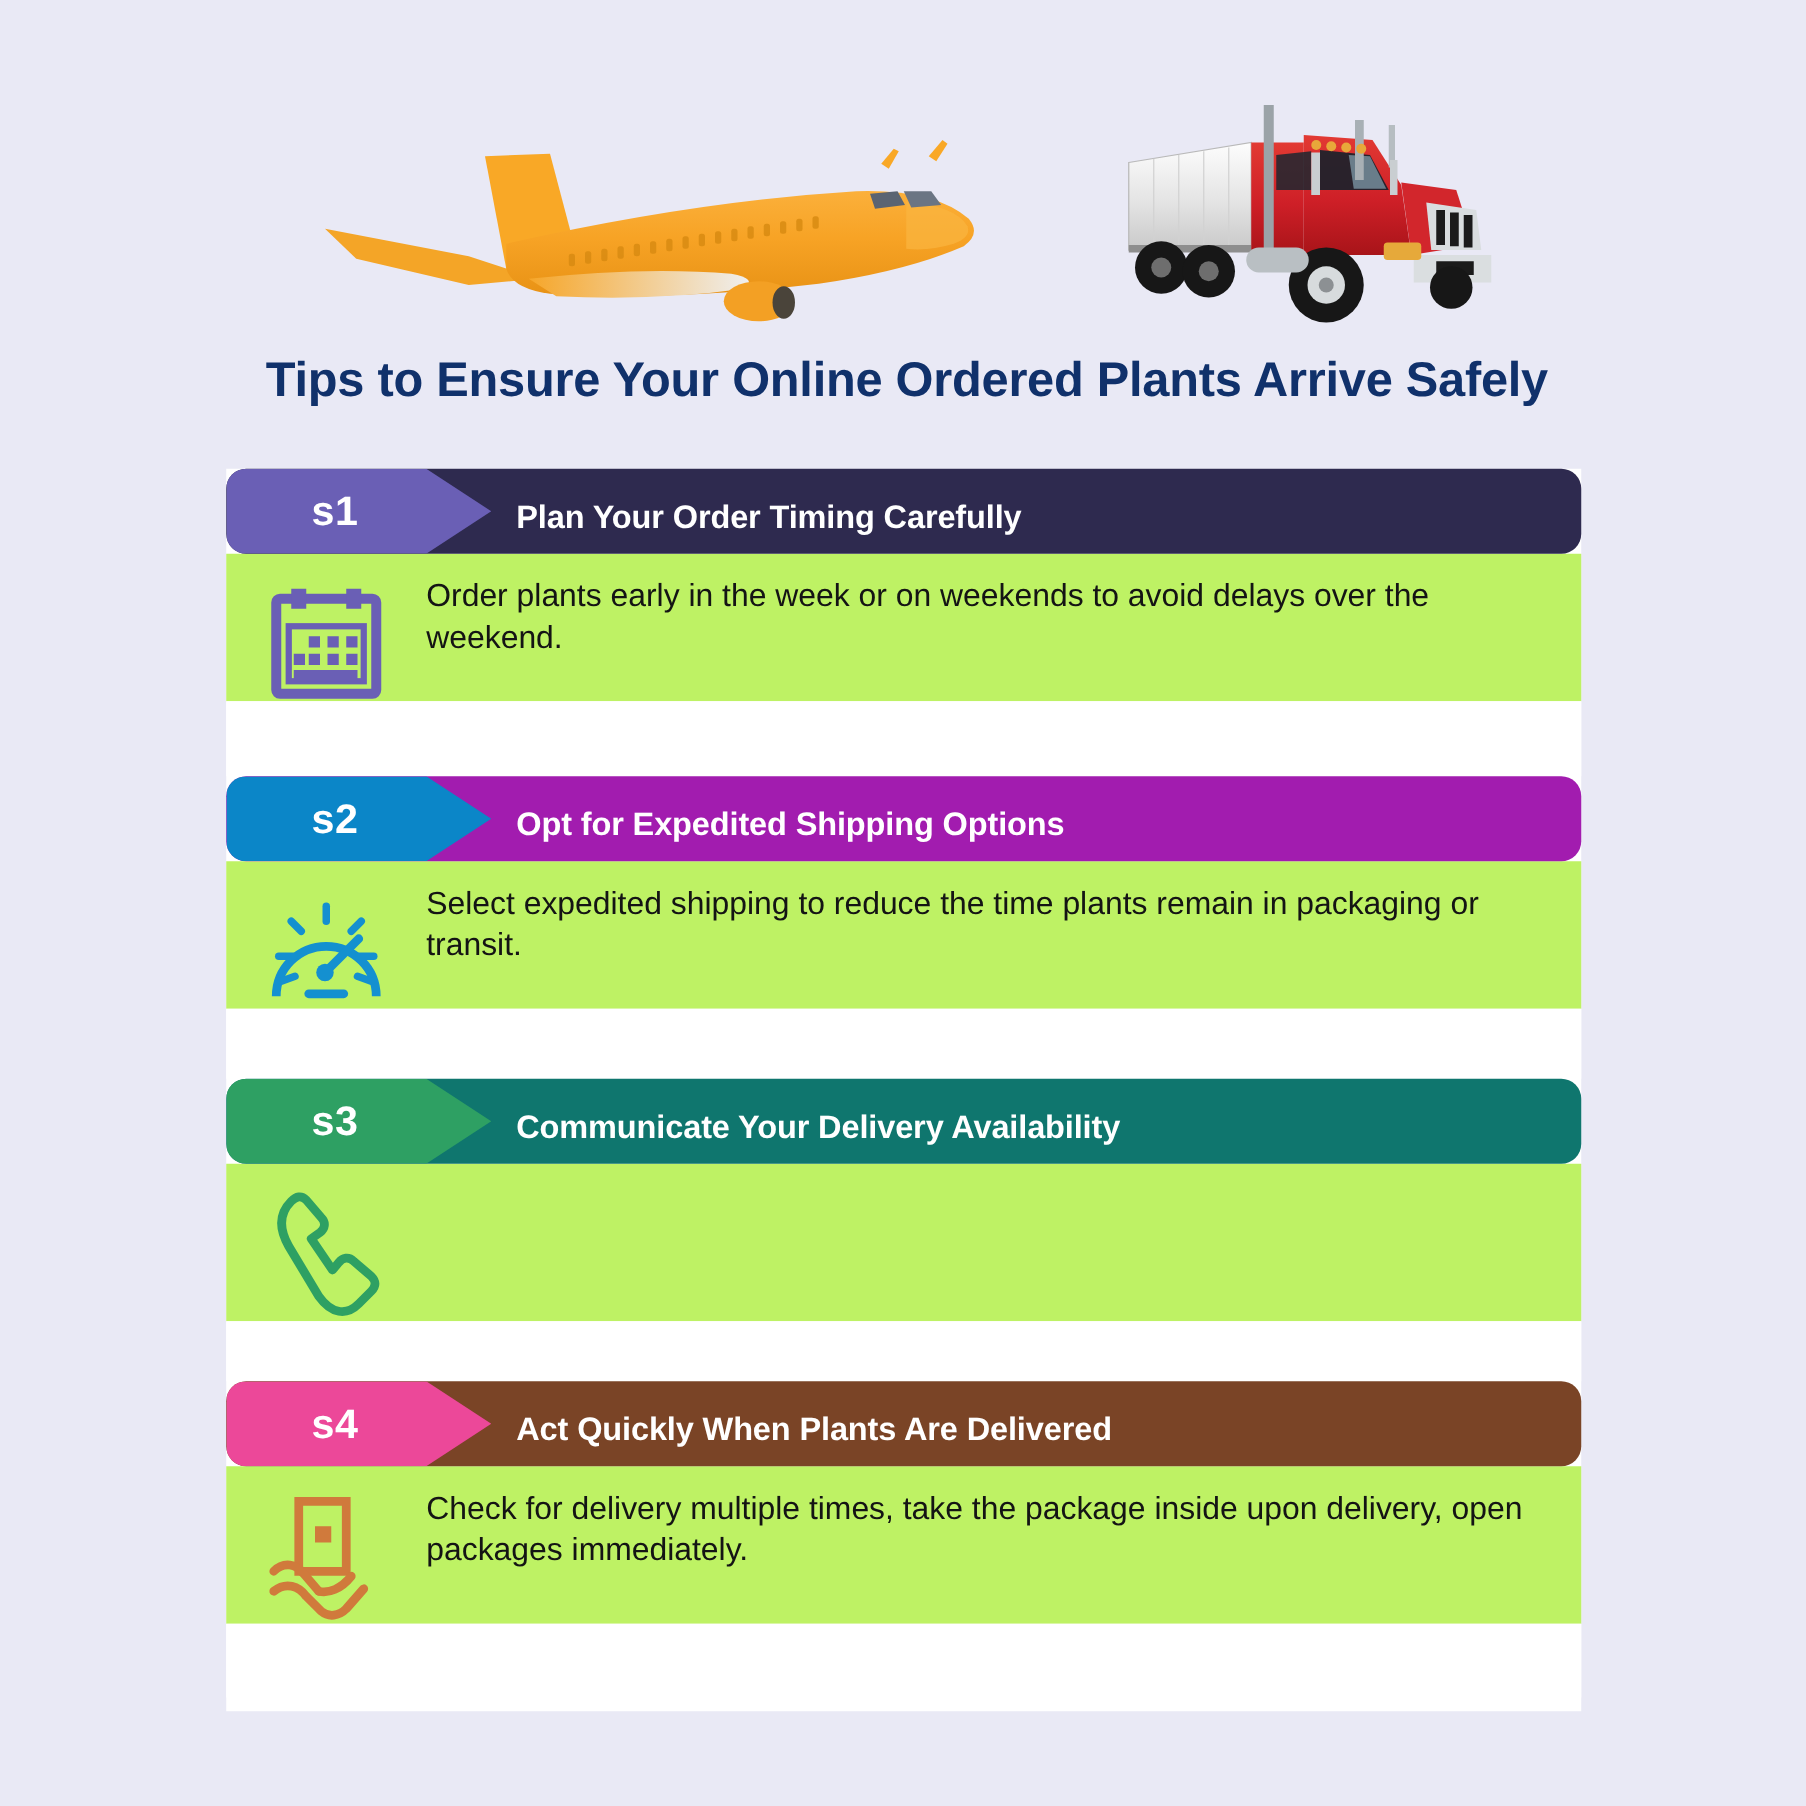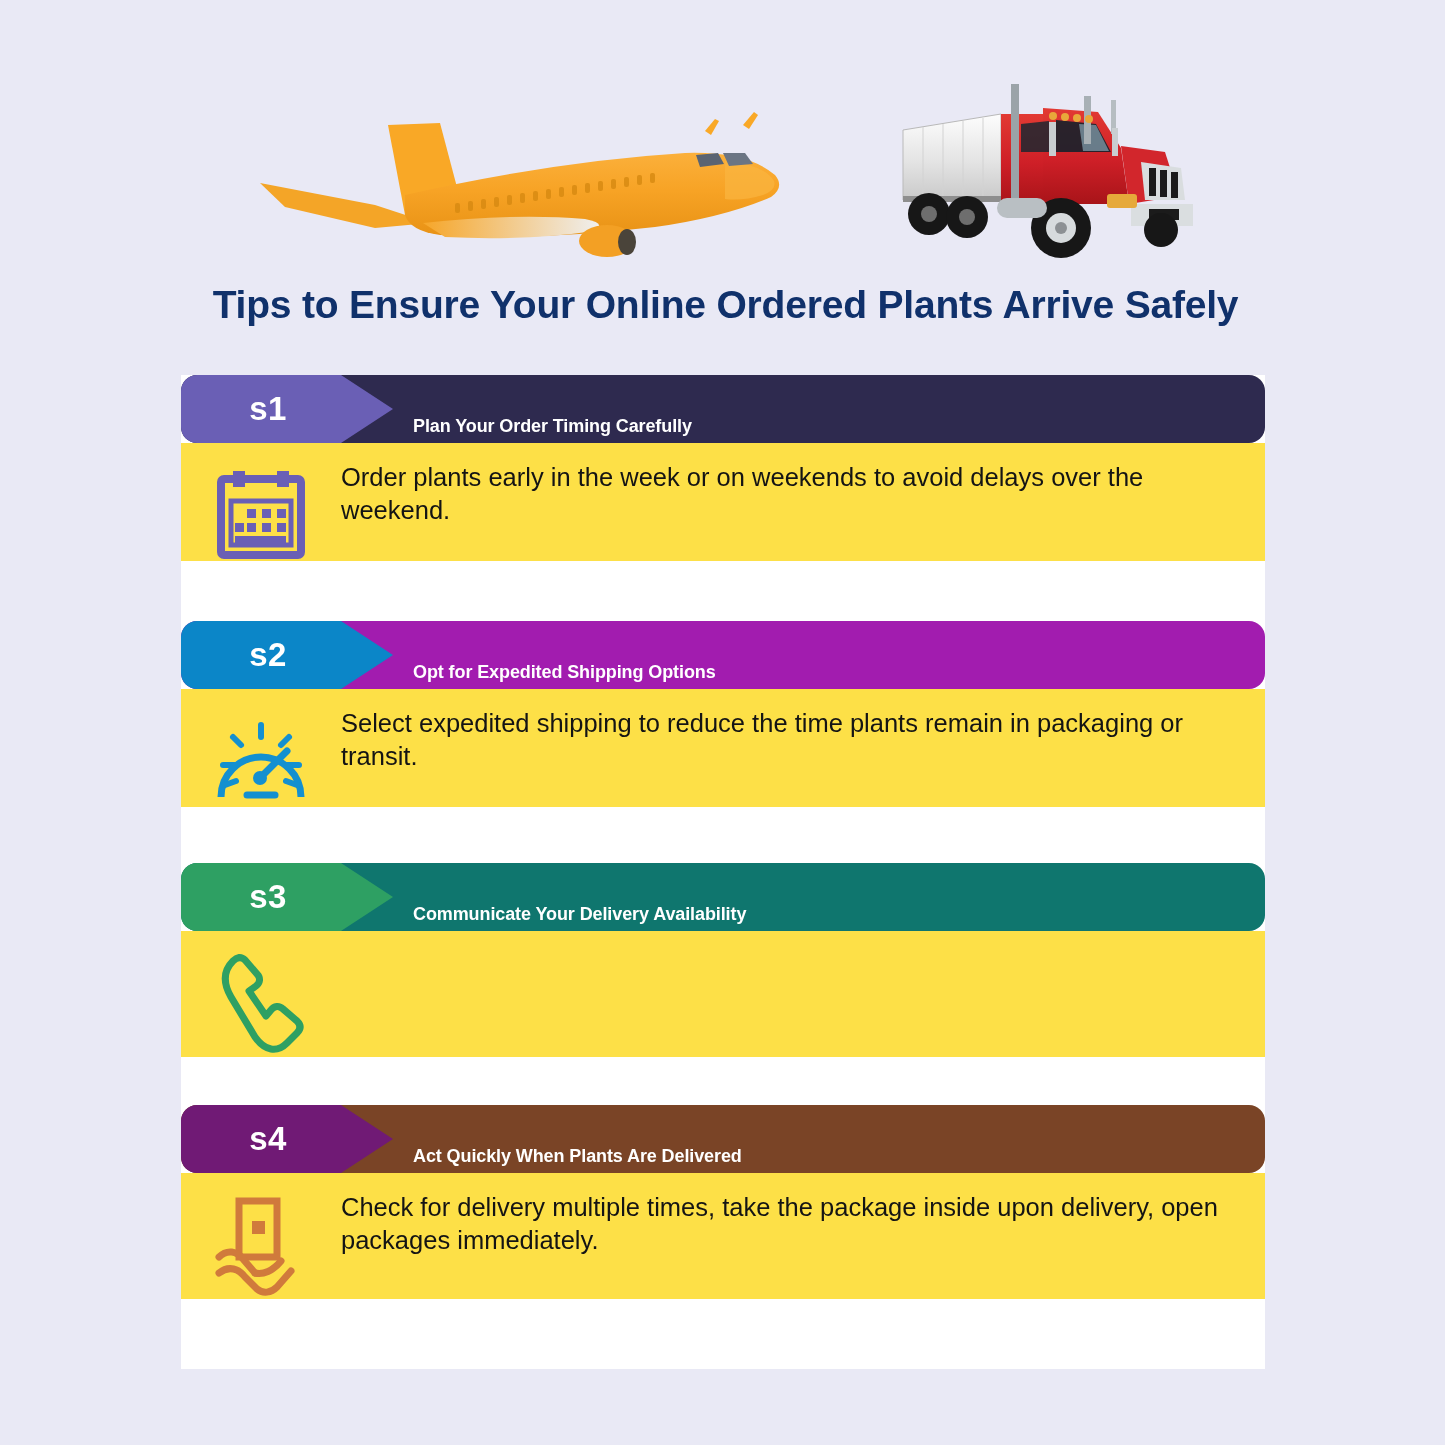--- a/index.html
+++ b/index.html
@@ -93,35 +93,35 @@
   .chev-label {
     font-size: 33px;
     font-weight: bold;
     color: #FFFFFF;
     letter-spacing: 0.5px;
     padding-right: 38px;
   }
   .bar-title {
     position: absolute;
     left: 232px;
-    top: 17px;
+    top: 4px;
     height: 68px;
     display: flex;
     align-items: center;
-    font-size: 18px;
+    font-size: 26px;
     font-weight: bold;
     color: #FFFFFF;
     letter-spacing: -0.1px;
     white-space: nowrap;
   }
 
   .body {
     display: flex;
     align-items: flex-start;
-    background: #fde047;
+    background: #bef264;
     padding: 18px 0 0 0;
   }
   .icon-cell {
     width: 160px;
     min-width: 160px;
     display: flex;
     justify-content: center;
     padding-top: 4px;
   }
   .icon-cell svg { display: block; }
@@ -365,21 +365,21 @@
                      L34 7
                      C30 3 26 4 22 8 Z" fill="none" stroke="#2EA063" stroke-width="7" stroke-linejoin="round"></path>
           </svg>
         </div>
       </div>
       <div class="gap-3"></div>
     </div>
 
     <div class="step">
       <div class="bar" style="background:#7A4426">
-        <div class="chev" style="background:#701a75">
+        <div class="chev" style="background:#ec4899">
           <span class="chev-label">s4</span>
         </div>
         <div class="bar-title">Act Quickly When Plants Are Delivered</div>
       </div>
       <div class="body">
         <div class="icon-cell">
           <svg width="100" height="104" viewBox="0 0 100 104" xmlns="http://www.w3.org/2000/svg">
             <path d="M28 6 L66 6 L66 62 L28 62 Z" fill="none" stroke="#D07A3C" stroke-width="7"></path>
             <rect x="41" y="26" width="13" height="13" fill="#D07A3C"></rect>
             <path d="M8 62 C16 54 26 56 32 64 L44 78" fill="none" stroke="#D07A3C" stroke-width="7" stroke-linecap="round" stroke-linejoin="round"></path>

